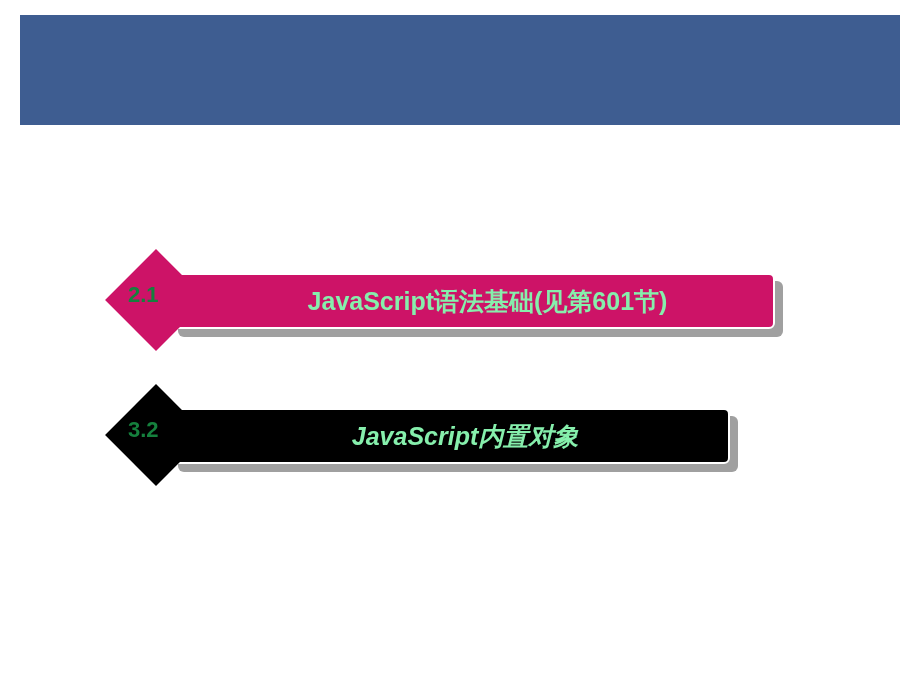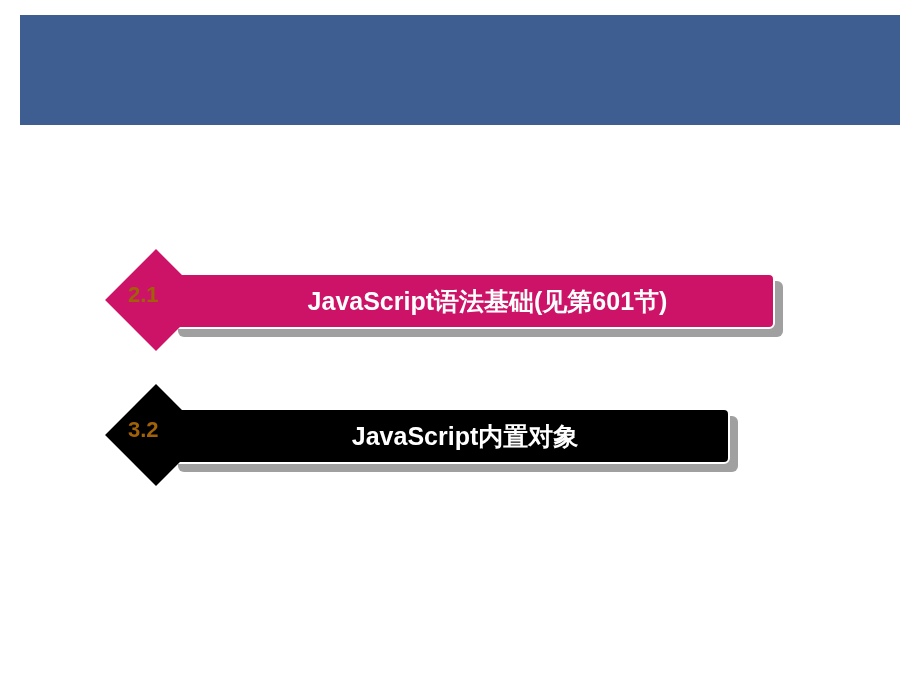--- a/index.html
+++ b/index.html
@@ -45,21 +45,21 @@
       background: #cd1367;
     }
     .diamond-black {
       background: #000000;
     }
     .diamond-label {
       position: absolute;
       left: 18px;
       top: 24px;
       z-index: 20;
-      color: #a16207;
+      color: #15803d;
       font-weight: bold;
       font-size: 22px;
     }
     .bar-container {
       position: absolute;
       left: 60px;
       top: 15px;
     }
     .bar-shadow {
       position: absolute;
@@ -78,29 +78,30 @@
       justify-content: center;
       border: 2px solid #ffffff;
     }
     .bar-magenta {
       background: #cd1367;
       width: 605px;
     }
     .bar-black {
       background: #000000;
       width: 560px;
+      font-style: italic;
     }
     .shadow-w-605 {
       width: 605px;
     }
     .shadow-w-560 {
       width: 560px;
     }
     .bar-text {
-      color: #ffffff;
+      color: #86efac;
       font-weight: bold;
       font-size: 25px;
       text-align: center;
       padding-left: 30px;
     }
   </style>
 </head>
 <body>
 
 <div class="top-banner"></div>

